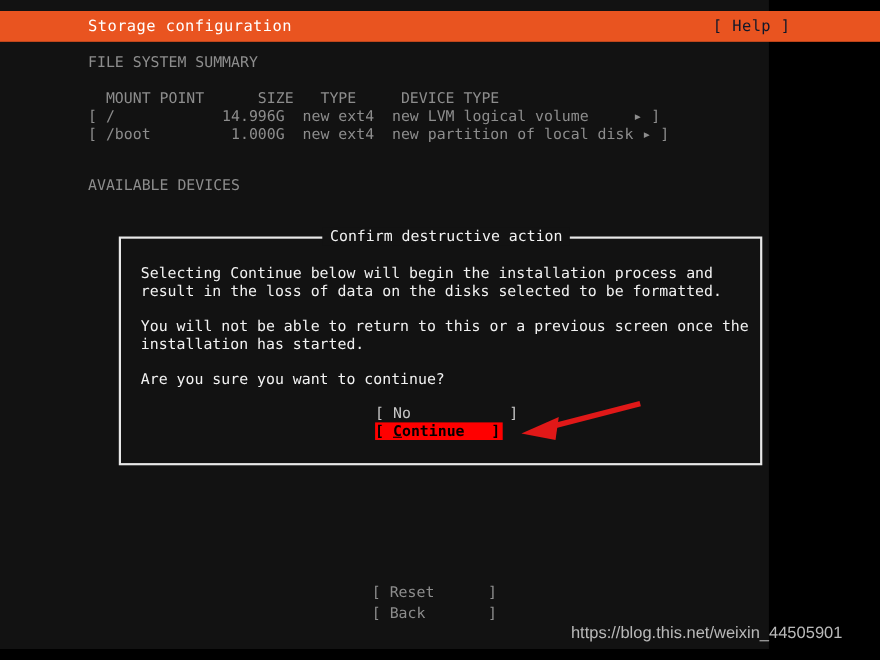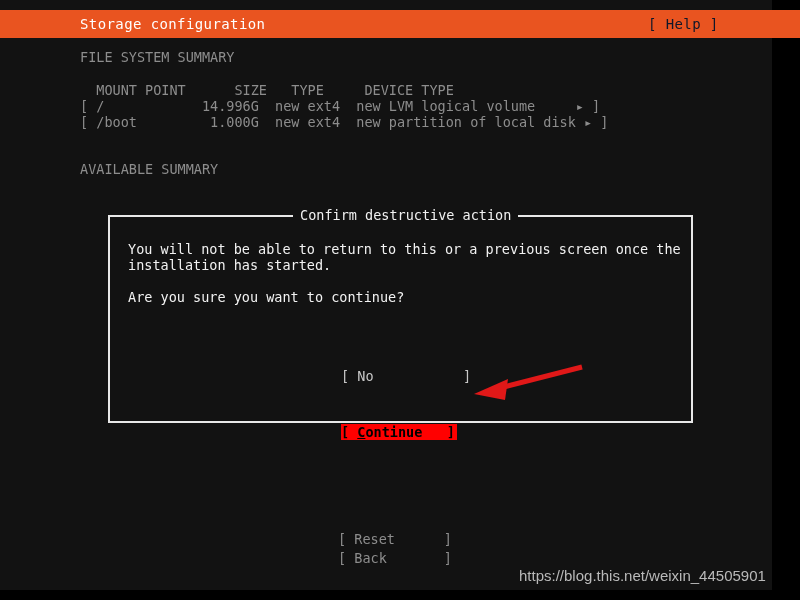--- a/index.html
+++ b/index.html
@@ -17,21 +17,21 @@
     position: relative;
     width: 800px;
     height: 600px;
     background: #000000;
   }
   
   #terminal {
     position: absolute;
     left: 0;
     top: 0;
-    width: 772px;
+    width: 699px;
     height: 590px;
     background: #121212;
   }
   
   #titlebar {
     position: absolute;
     left: 0;
     top: 10px;
     width: 800px;
     height: 28px;
@@ -143,21 +143,20 @@
     line-height: 16px;
     white-space: pre;
     color: #c8c8c8;
     display: block;
     width: 116px;
   }
   .dlg-btn.selected {
     background: #ff0000;
     color: #000000;
     font-weight: bold;
-    margin-top: 40px;
   }
   .dlg-btn.selected .cursor-char {
     text-decoration: underline;
   }
 
   
   #arrow-annotation {
     position: absolute;
     left: 460px;
     top: 355px;
@@ -207,26 +206,30 @@
     </div>
 
     <div id="fs-summary-heading" class="mono dim">FILE SYSTEM SUMMARY</div>
 
     <div id="fs-table">
       <div class="row mono dim">  MOUNT POINT      SIZE   TYPE     DEVICE TYPE</div>
       <div class="row mono dim">[ /            14.996G  new ext4  new LVM logical volume     ▸ ]</div>
       <div class="row mono dim">[ /boot         1.000G  new ext4  new partition of local disk ▸ ]</div>
     </div>
 
-    <div id="available-devices-heading" class="mono dim">AVAILABLE SUMMARY</div>
+    <div id="available-devices-heading" class="mono dim">AVAILABLE DEVICES</div>
 
     <div id="dialog"></div>
     <div id="dialog-title">Confirm destructive action</div>
 
     <div id="dialog-body">
+      <div class="para">
+        <div class="line mono bright">Selecting Continue below will begin the installation process and</div>
+        <div class="line mono bright">result in the loss of data on the disks selected to be formatted.</div>
+      </div>
       <div class="para">
         <div class="line mono bright">You will not be able to return to this or a previous screen once the</div>
         <div class="line mono bright">installation has started.</div>
       </div>
       <div class="para">
         <div class="line mono bright">Are you sure you want to continue?</div>
       </div>
     </div>
 
     <div id="dialog-buttons">

